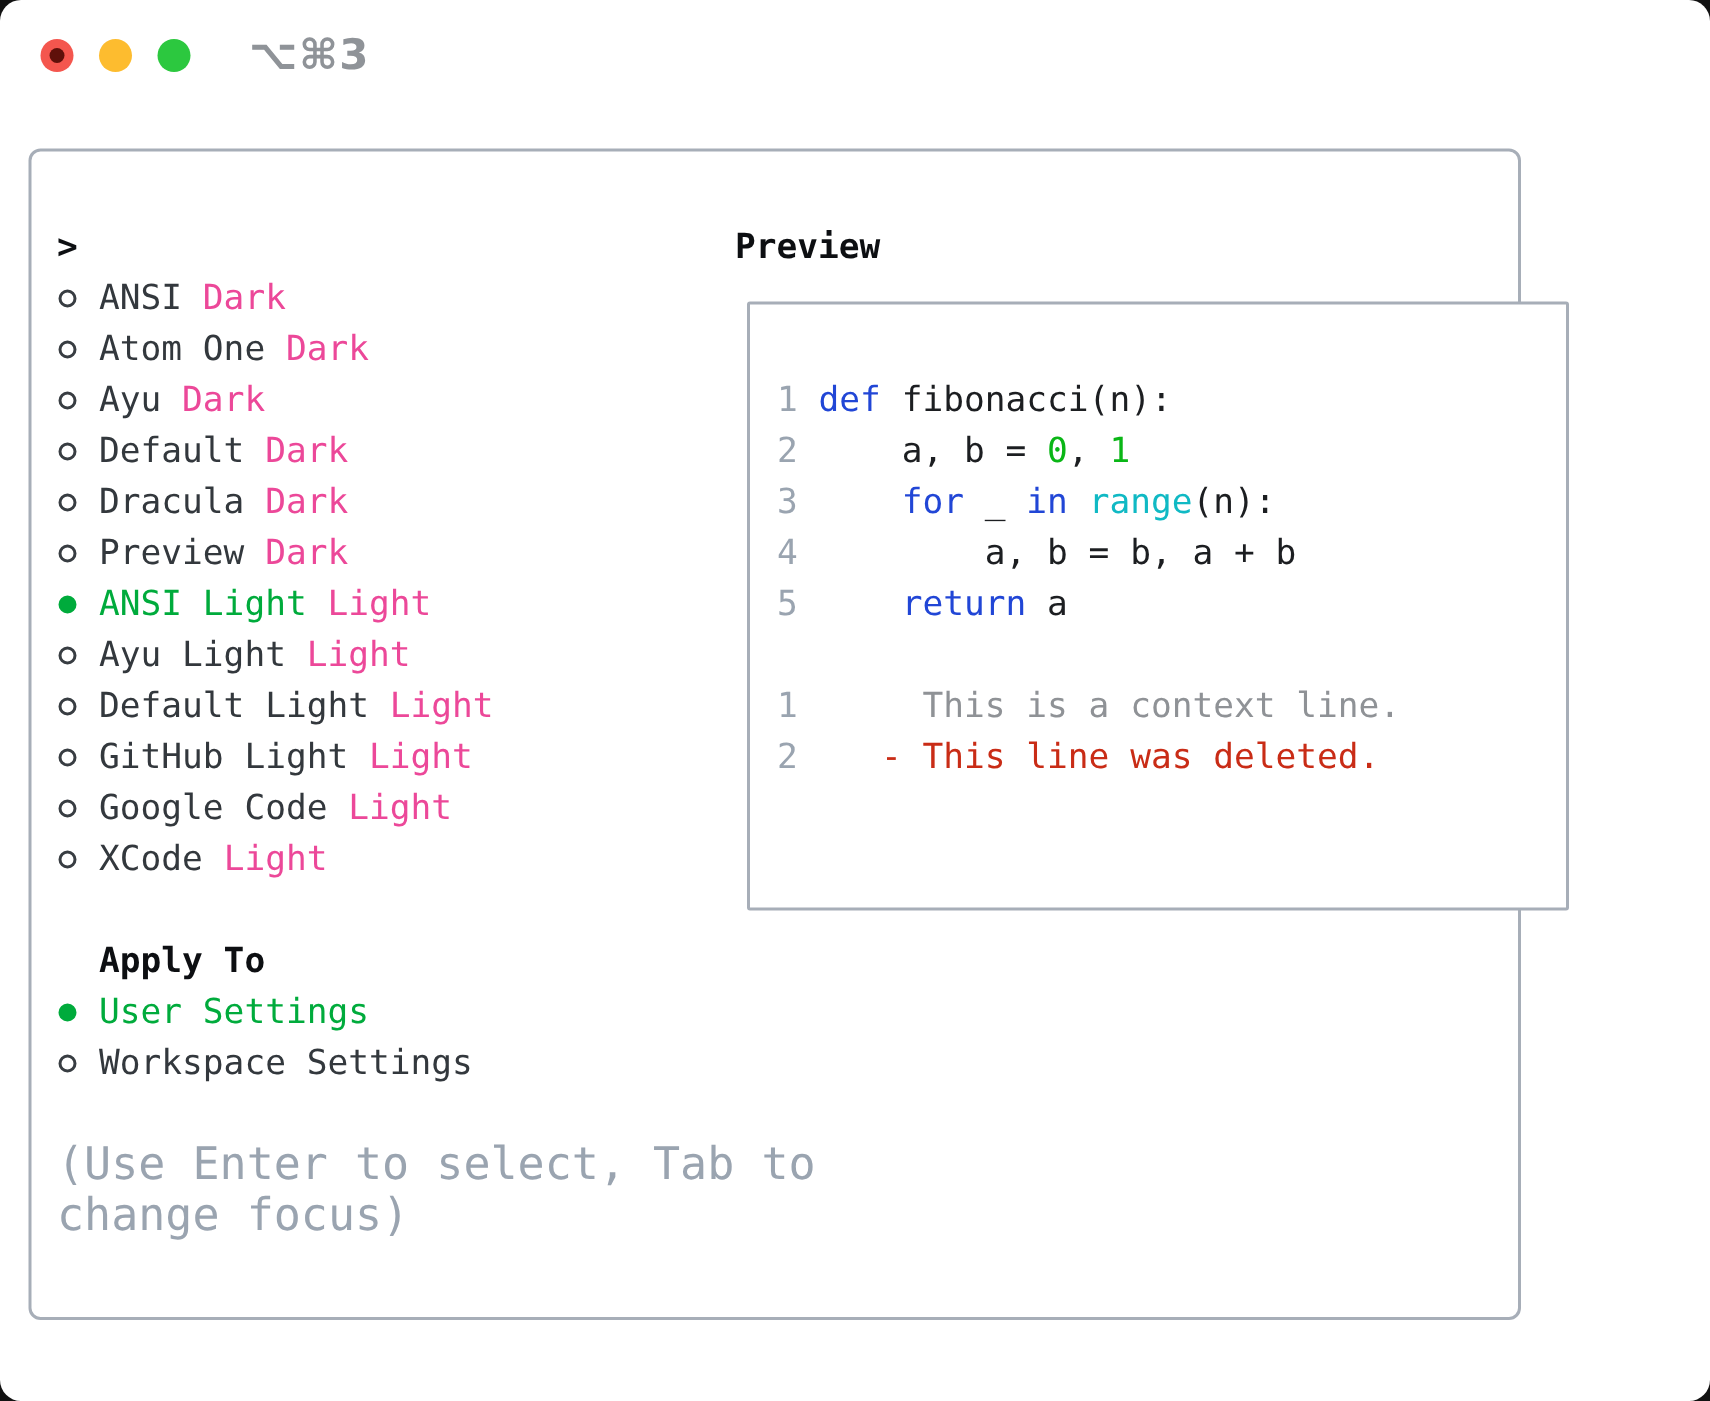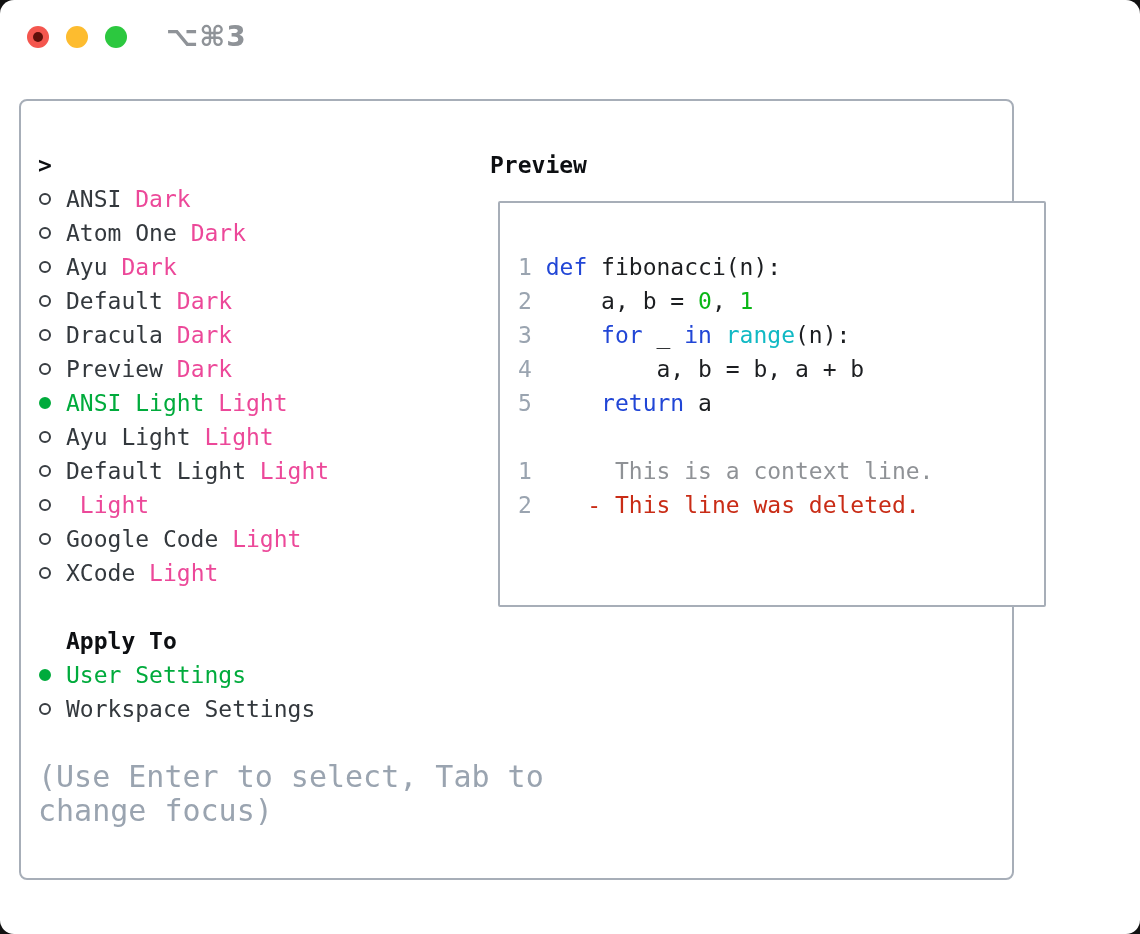--- a/index.html
+++ b/index.html
@@ -95,21 +95,21 @@
       <div id="theme-list">
           <div class="row"><span class="marker"><i class="dot"></i></span><span class="name">ANSI</span><span class="variant">Dark</span></div>
           <div class="row"><span class="marker"><i class="dot"></i></span><span class="name">Atom One</span><span class="variant">Dark</span></div>
           <div class="row"><span class="marker"><i class="dot"></i></span><span class="name">Ayu</span><span class="variant">Dark</span></div>
           <div class="row"><span class="marker"><i class="dot"></i></span><span class="name">Default</span><span class="variant">Dark</span></div>
           <div class="row"><span class="marker"><i class="dot"></i></span><span class="name">Dracula</span><span class="variant">Dark</span></div>
           <div class="row"><span class="marker"><i class="dot"></i></span><span class="name">Preview</span><span class="variant">Dark</span></div>
           <div class="row"><span class="marker"><i class="dot sel"></i></span><span class="name sel">ANSI Light</span><span class="variant">Light</span></div>
           <div class="row"><span class="marker"><i class="dot"></i></span><span class="name">Ayu Light</span><span class="variant">Light</span></div>
           <div class="row"><span class="marker"><i class="dot"></i></span><span class="name">Default Light</span><span class="variant">Light</span></div>
-          <div class="row"><span class="marker"><i class="dot"></i></span><span class="variant">Light</span></div>
+          <div class="row"><span class="marker"><i class="dot"></i></span><span class="name">GitHub Light</span><span class="variant">Light</span></div>
           <div class="row"><span class="marker"><i class="dot"></i></span><span class="name">Google Code</span><span class="variant">Light</span></div>
           <div class="row"><span class="marker"><i class="dot"></i></span><span class="name">XCode</span><span class="variant">Light</span></div>
         </div>
 
       <div class="spacer"></div>
 
       <div class="hrow indent2">
         <span>Apply To</span>
       </div>
 

